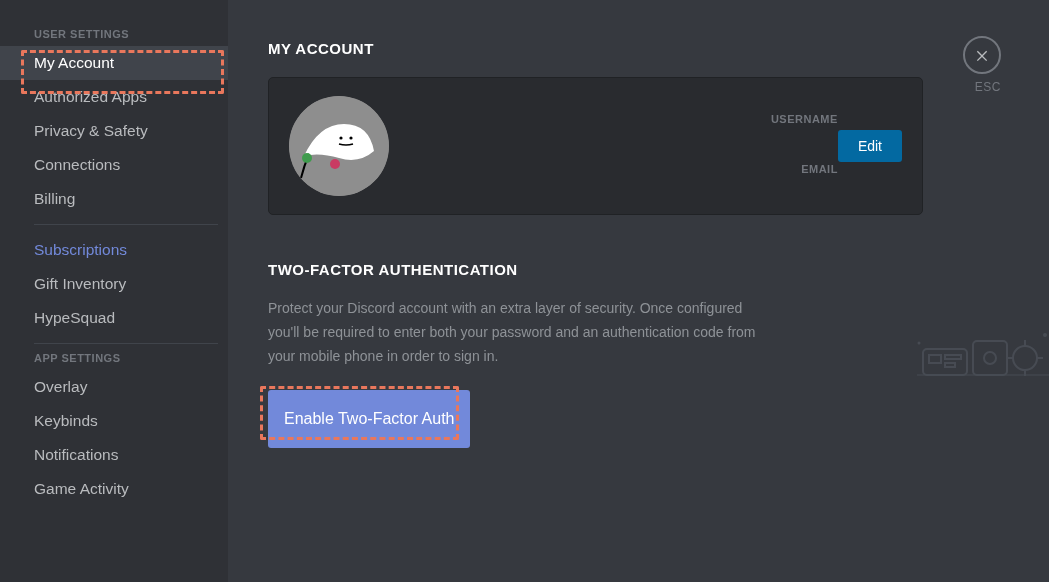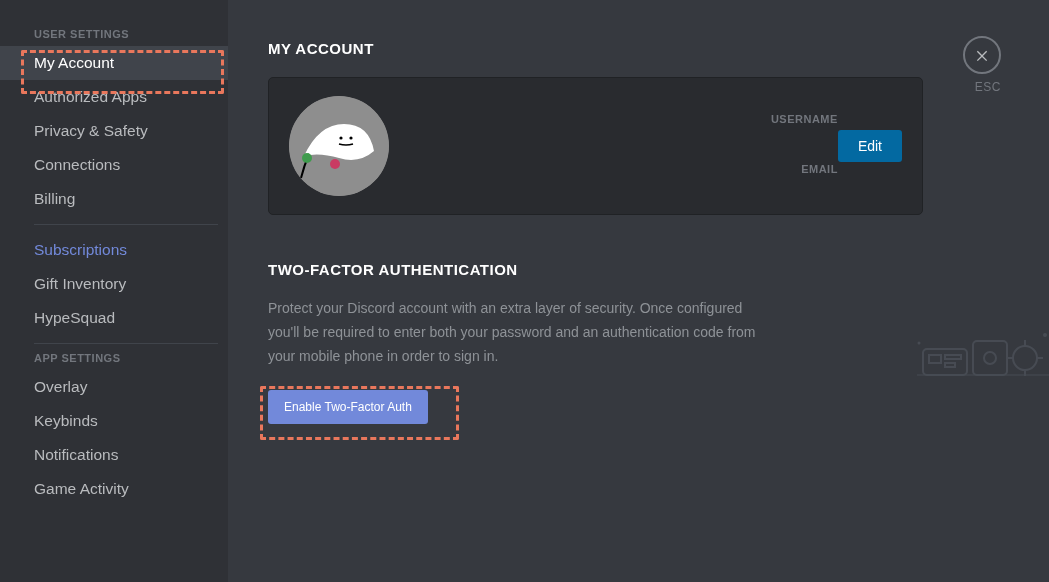--- a/index.html
+++ b/index.html
@@ -177,23 +177,23 @@
     line-height: 24px;
     color: #8e9297;
     max-width: 500px;
     margin-bottom: 22px;
   }
   .primary-btn {
     background: #7289da;
     color: #fff;
     border: none;
     border-radius: 3px;
-    font-size: 12px;
+    font-size: 16px;
     font-weight: 500;
-    padding: 10px 16px;
+    padding: 20px 16px;
     cursor: pointer;
   }
   .decor {
     position: absolute;
     right: -140px;
     top: 60px;
     opacity: 0.7;
   }
   .decor svg { display: block; }
 </style>

